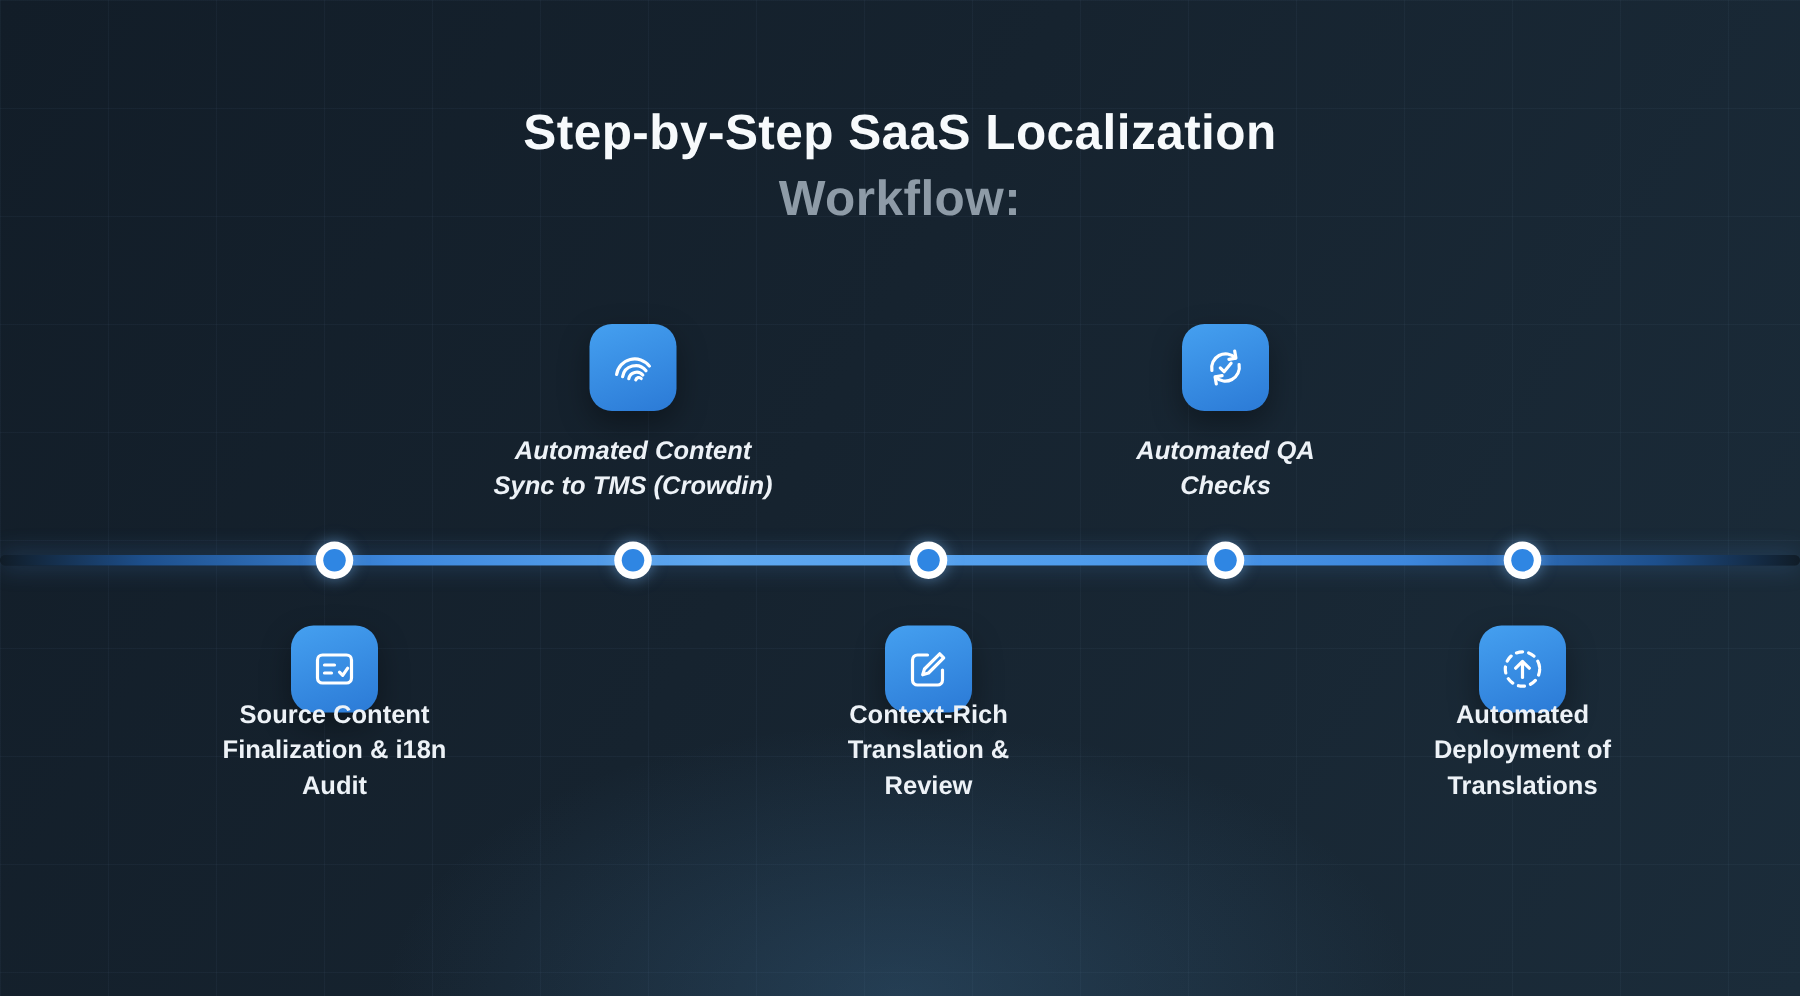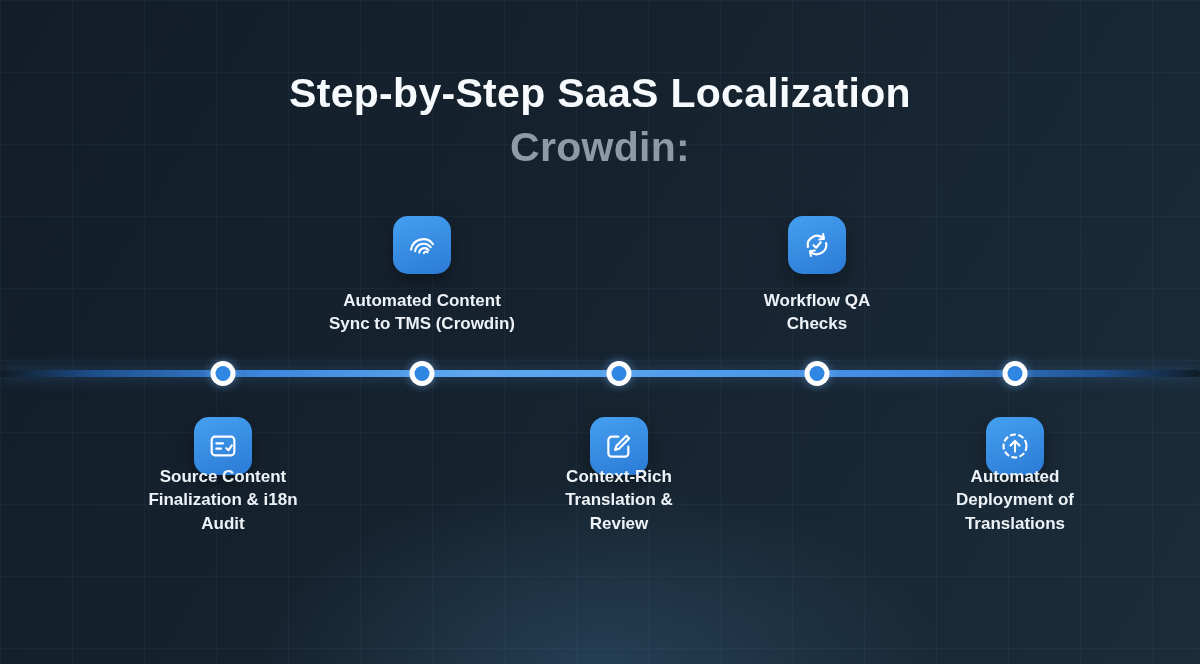--- a/index.html
+++ b/index.html
@@ -34,21 +34,21 @@
     background: radial-gradient(closest-side, rgba(70,125,170,0.28), rgba(70,125,170,0.0) 70%);
     pointer-events: none;
   }
 
   .title {
     position: absolute;
     top: 66px;
     left: 0;
     width: 100%;
     text-align: center;
-    font-size: 41px;
+    font-size: 33px;
     font-weight: 700;
     line-height: 1.32;
     letter-spacing: 0.3px;
     color: #f7fafc;
   }
   .title .muted { color: #8e9ba7; }
 
   .timeline-line {
     position: absolute;
     left: 0;
@@ -105,33 +105,33 @@
     left: 0;
     transform: translateX(-50%);
     width: 240px;
     text-align: center;
     white-space: pre-line;
     color: #edf2f7;
     font-size: 17px;
     font-weight: 600;
     line-height: 1.38;
   }
-  .step.above .label { top: 289px; }
+  .step.above .label { top: 289px; font-style: italic; }
   .step.below .label { top: 465px; }
 </style>
 </head>
 <body>
 
 <div class="canvas">
   <div class="grid-overlay"></div>
   <div class="glow"></div>
 
   <h1 class="title">
     <span>Step-by-Step SaaS Localization</span><br>
-    <span class="muted">Crowdin:</span>
+    <span class="muted">Workflow:</span>
   </h1>
 
   <div class="timeline-line"></div>
 
   <div id="steps">
       <div class="step below" style="left: 223px;">
         <div class="node"></div>
         <div class="tile">
           <svg viewBox="0 0 24 24" fill="none" stroke="#ffffff" stroke-width="1.6" stroke-linecap="round" stroke-linejoin="round">
             <rect x="3.5" y="5" width="17" height="14" rx="2.5"></rect>
@@ -173,21 +173,21 @@
         <div class="node"></div>
         <div class="tile">
           <svg viewBox="0 0 24 24" fill="none" stroke="#ffffff" stroke-width="1.6" stroke-linecap="round" stroke-linejoin="round">
             <path d="M5.2 13.5A7 7 0 0 1 17 7.2"></path>
             <polyline points="16.6,3.8 17.2,7.3 13.7,7.9"></polyline>
             <path d="M18.8 10.5A7 7 0 0 1 7 16.8"></path>
             <polyline points="7.4,20.2 6.8,16.7 10.3,16.1"></polyline>
             <polyline points="9.4,12.2 11.3,14.1 14.8,9.9"></polyline>
           </svg>
         </div>
-        <div class="label">Workflow QA
+        <div class="label">Automated QA
 Checks</div>
       </div>
       <div class="step below" style="left: 1015px;">
         <div class="node"></div>
         <div class="tile">
           <svg viewBox="0 0 24 24" fill="none" stroke="#ffffff" stroke-width="1.6" stroke-linecap="round" stroke-linejoin="round">
             <circle cx="12" cy="12" r="8.6" stroke-dasharray="3.1 3.1"></circle>
             <line x1="12" y1="16.2" x2="12" y2="9"></line>
             <polyline points="8.6,11.6 12,8.2 15.4,11.6"></polyline>
           </svg>

